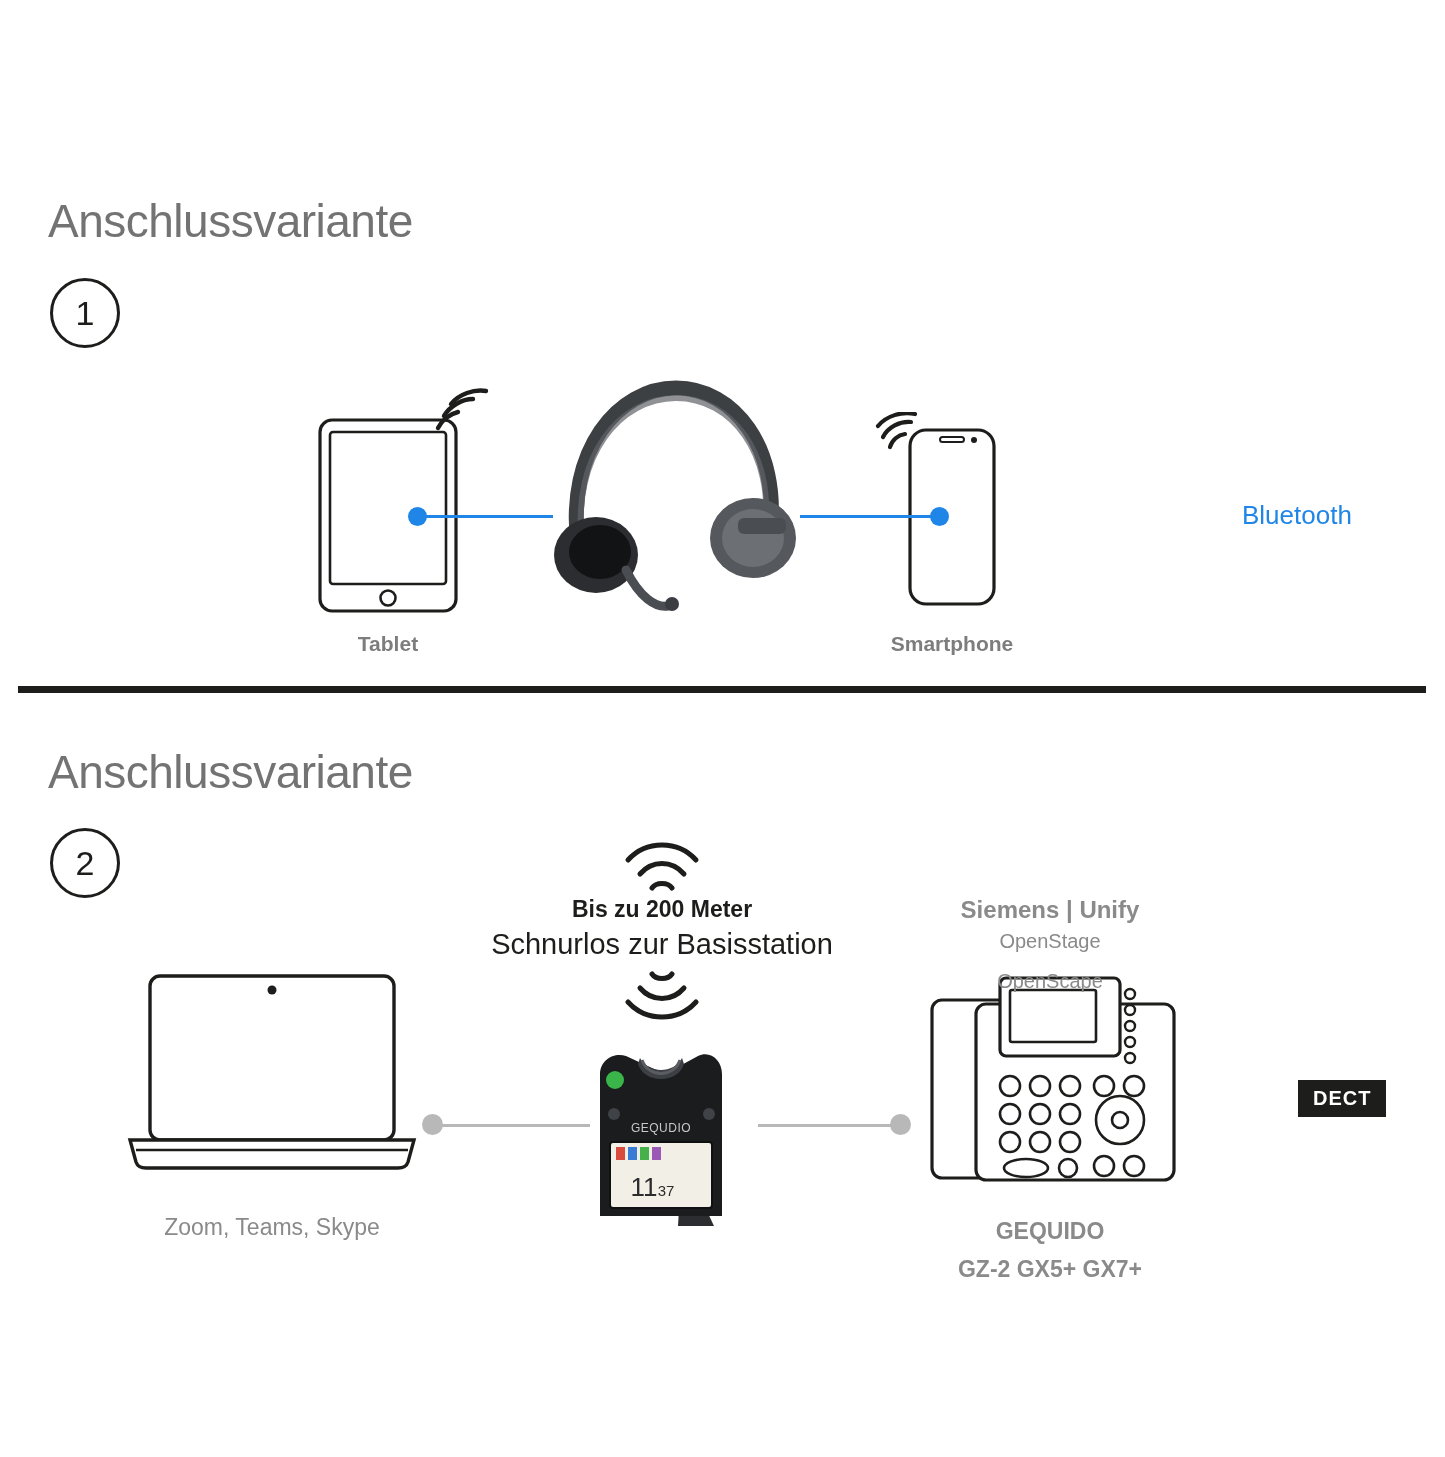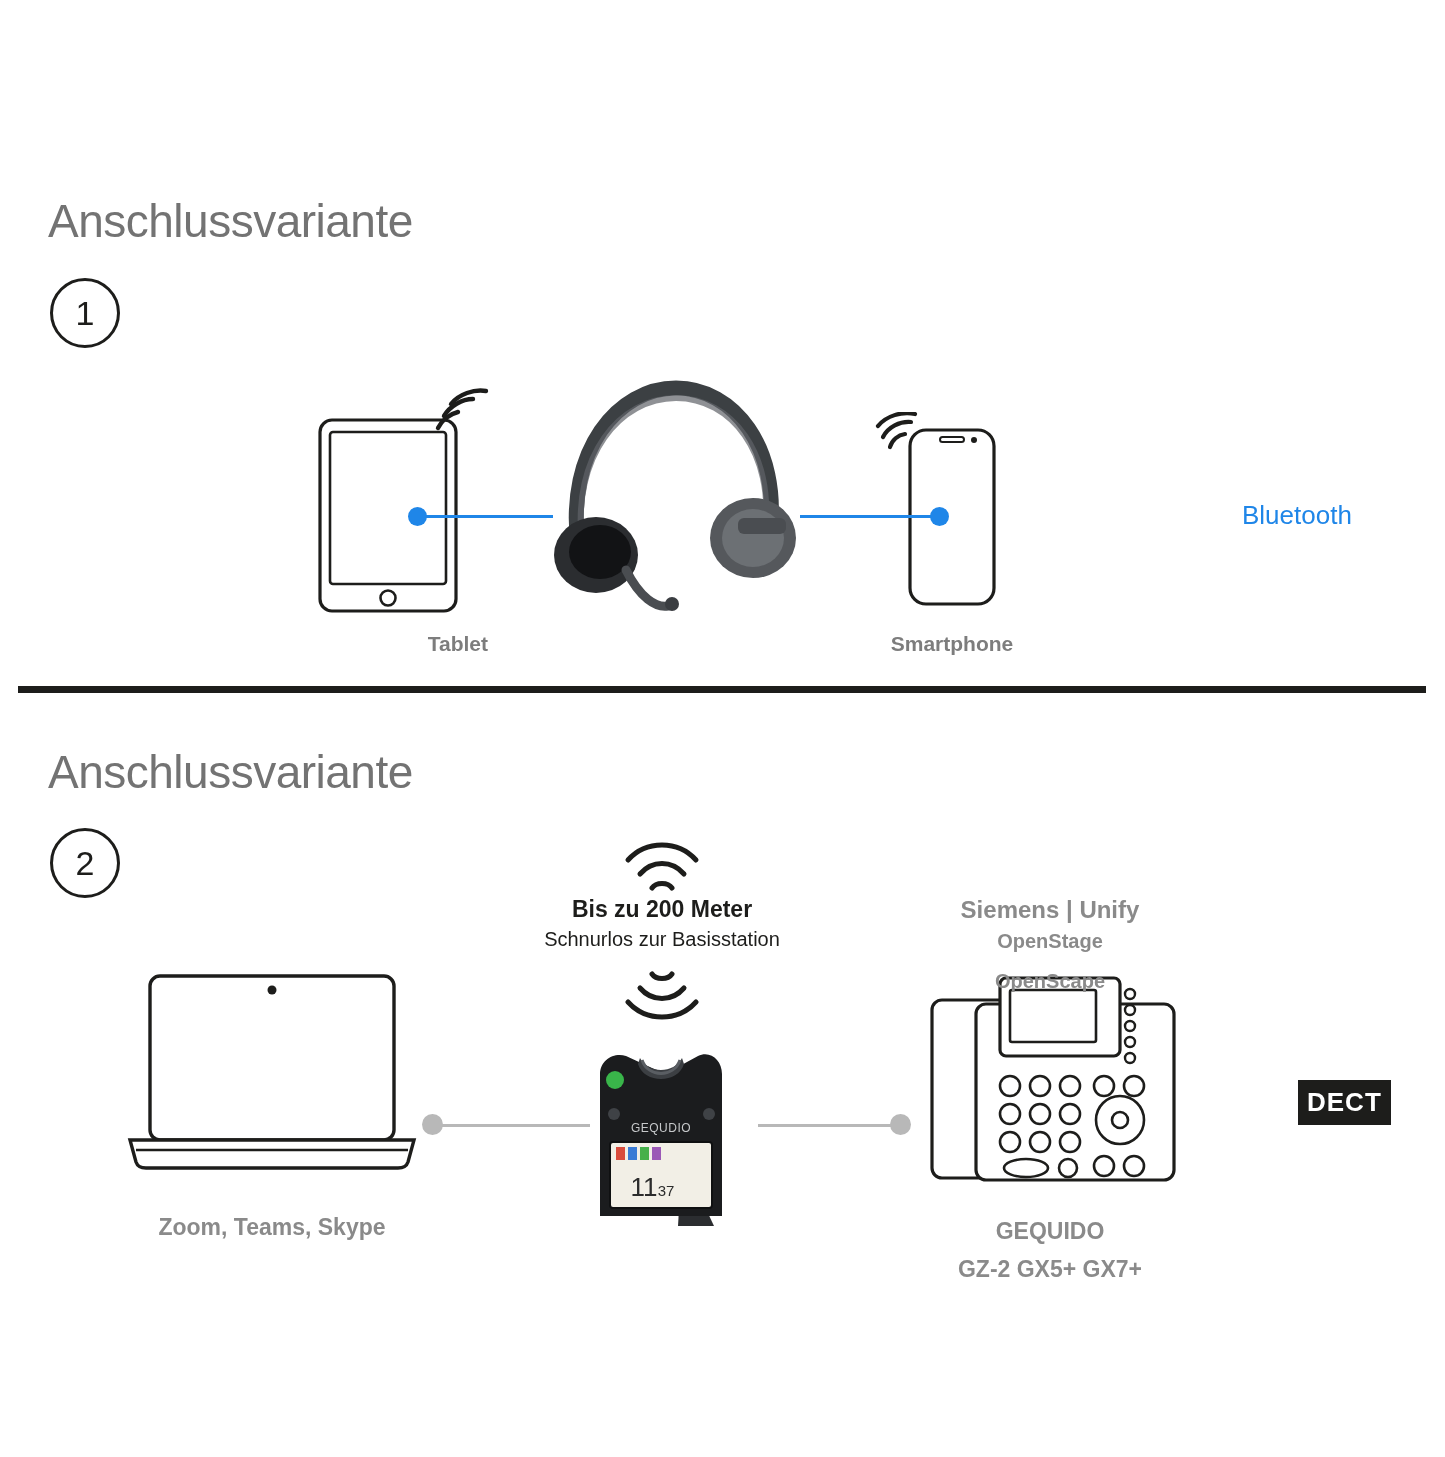--- a/index.html
+++ b/index.html
@@ -5,29 +5,29 @@
   html,body{margin:0;padding:0;background:#ffffff;}
   body{width:1445px;height:1457px;position:relative;font-family:"Liberation Sans",sans-serif;color:#1a1a1a;overflow:hidden;}
 
   
   .section{position:absolute;left:0;width:1445px;}
   .sec-title{font-size:46px;font-weight:400;color:#737373;letter-spacing:-0.5px;}
   .badge{width:64px;height:64px;border:3px solid #1d1d1b;border-radius:50%;display:flex;align-items:center;justify-content:center;font-size:34px;font-weight:400;color:#1d1d1b;}
   .divider{position:absolute;left:18px;width:1408px;height:7px;background:#1d1d1b;}
   .caption{font-size:21px;font-weight:700;color:#7d7d7d;text-align:center;}
   .tag-bt{position:absolute;font-size:26px;font-weight:400;color:#1f86e8;}
-  .tag-dect{position:absolute;background:#1d1d1b;color:#ffffff;font-size:26px;font-weight:700;letter-spacing:1px;padding:7px 9px;}
+  .tag-dect{position:absolute;background:#1d1d1b;color:#ffffff;font-size:20px;font-weight:700;letter-spacing:1px;padding:7px 15px;}
 
   .line{position:absolute;height:3px;}
   .dot{position:absolute;border-radius:50%;}
 
   .lbl-strong{font-size:23px;font-weight:700;color:#1d1d1b;text-align:center;}
-  .lbl-normal{font-size:20px;font-weight:400;color:#1d1d1b;text-align:center;}
+  .lbl-normal{font-size:29px;font-weight:400;color:#1d1d1b;text-align:center;}
   .lbl-grey-strong{font-size:24px;font-weight:700;color:#8a8a8a;text-align:center;}
-  .lbl-grey{font-size:20px;font-weight:700;color:#8a8a8a;text-align:center;line-height:26px;}
+  .lbl-grey{font-size:20px;font-weight:400;color:#8a8a8a;text-align:center;line-height:26px;}
 </style>
 </head>
 <body>
 
 <div class="section" style="top:0;height:690px;">
 
   <div class="sec-title" style="position:absolute;left:48px;top:194px;">Anschlussvariante</div>
 
   <div class="badge" style="position:absolute;left:50px;top:278px;">
     <span>1</span>
@@ -86,21 +86,21 @@
       </g>
     </svg>
   </div>
 
   <div class="line" style="left:418px;top:515px;width:135px;background:#1f86e8;"></div>
   <div class="dot" style="left:408px;top:507px;width:19px;height:19px;background:#1f86e8;"></div>
 
   <div class="line" style="left:800px;top:515px;width:142px;background:#1f86e8;"></div>
   <div class="dot" style="left:930px;top:507px;width:19px;height:19px;background:#1f86e8;"></div>
 
-  <div class="caption" style="position:absolute;left:288px;top:632px;width:200px;text-align:right;">Tablet</div>
+  <div class="caption" style="position:absolute;left:288px;top:632px;width:200px;">Tablet</div>
   <div class="caption" style="position:absolute;left:852px;top:632px;width:200px;">Smartphone</div>
 
   <div class="tag-bt" style="left:1242px;top:500px;">Bluetooth</div>
 </div>
 
 <div class="divider" style="top:686px;"></div>
 
 <div class="section" style="top:700px;height:757px;">
 
   <div class="sec-title" style="position:absolute;left:48px;top:45px;">Anschlussvariante</div>

